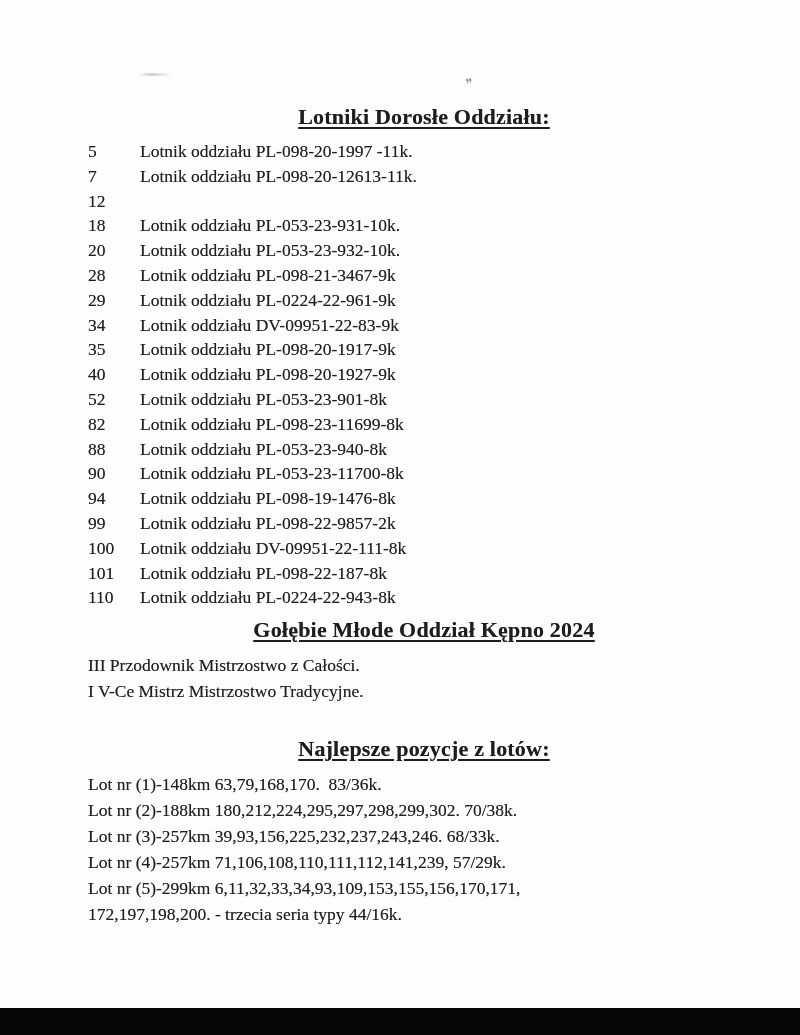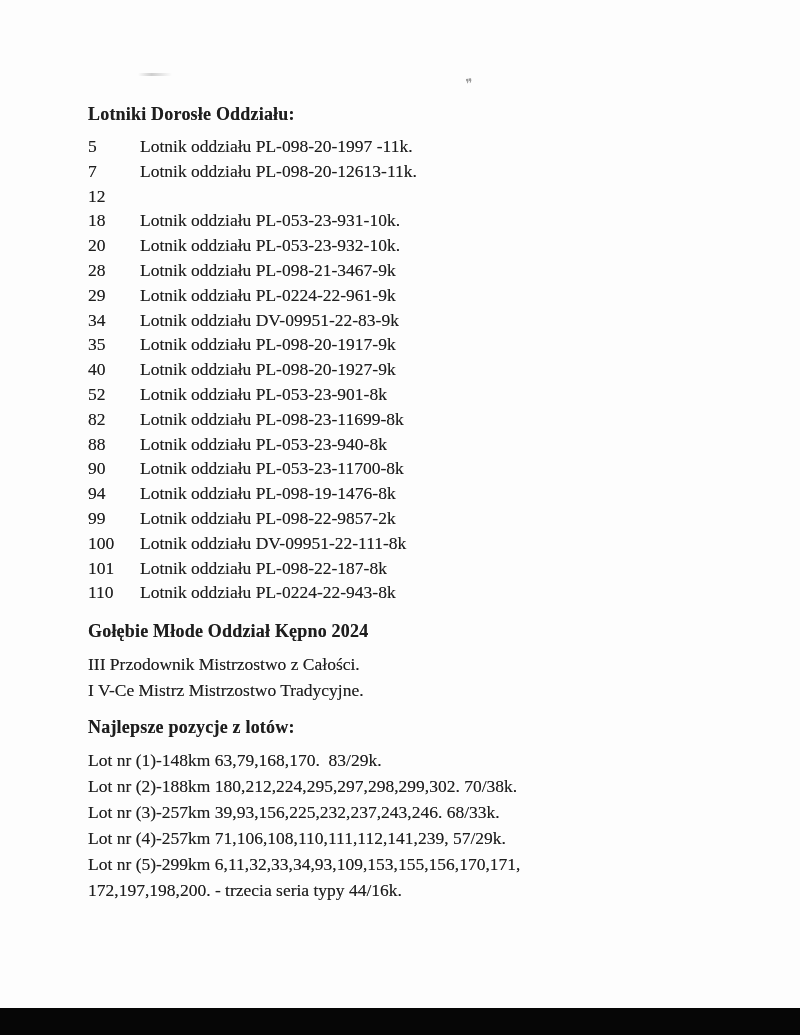--- a/index.html
+++ b/index.html
@@ -18,46 +18,48 @@
     color: #1e1e1e;
     box-sizing: border-box;
   }
   .content {
     position: absolute;
     top: 104px;
     left: 88px;
     right: 40px;
   }
   .section-heading {
-    font-size: 18px;
+    font-size: 22px;
     font-weight: bold;
+    text-decoration: underline;
     text-underline-offset: 3px;
     margin: 0 0 9px 0;
     letter-spacing: 0.2px;
     text-shadow: 0 0 0.5px rgba(20,20,20,0.55);
+    text-align: center;
   }
   .rows { margin: 0; }
   .row {
     display: flex;
     line-height: 24.8px;
     font-size: 17.5px;
   }
   .row .num {
     width: 52px;
     flex: 0 0 52px;
     white-space: pre-wrap;
   }
   .row .txt {
     white-space: pre-wrap;
   }
   .row, .line {
     text-shadow: 0 0 0.5px rgba(20,20,20,0.5);
   }
-  .section-young { margin-top: 16px; }
-  .section-best  { margin-top: 14px; }
+  .section-young { margin-top: 7px; }
+  .section-best  { margin-top: 32px; }
   .line {
     font-size: 17.5px;
     line-height: 26px;
     white-space: pre-wrap;
   }
   .scan-artifact {
     position: absolute;
     top: 76px;
     left: 466px;
     font-size: 13px;
@@ -200,21 +202,21 @@
           <div class="line">III Przodownik Mistrzostwo z Całości.</div>
 
           <div class="line">I V-Ce Mistrz Mistrzostwo Tradycyjne.</div>
         </div>
     </section>
 
     <section class="section-best">
       <h2 class="section-heading">Najlepsze pozycje z lotów:</h2>
       <div>
 
-          <div class="line">Lot nr (1)-148km 63,79,168,170.  83/29k.</div>
+          <div class="line">Lot nr (1)-148km 63,79,168,170.  83/36k.</div>
 
           <div class="line">Lot nr (2)-188km 180,212,224,295,297,298,299,302. 70/38k.</div>
 
           <div class="line">Lot nr (3)-257km 39,93,156,225,232,237,243,246. 68/33k.</div>
 
           <div class="line">Lot nr (4)-257km 71,106,108,110,111,112,141,239, 57/29k.</div>
 
           <div class="line">Lot nr (5)-299km 6,11,32,33,34,93,109,153,155,156,170,171,</div>
 
           <div class="line">172,197,198,200. - trzecia seria typy 44/16k.</div>

